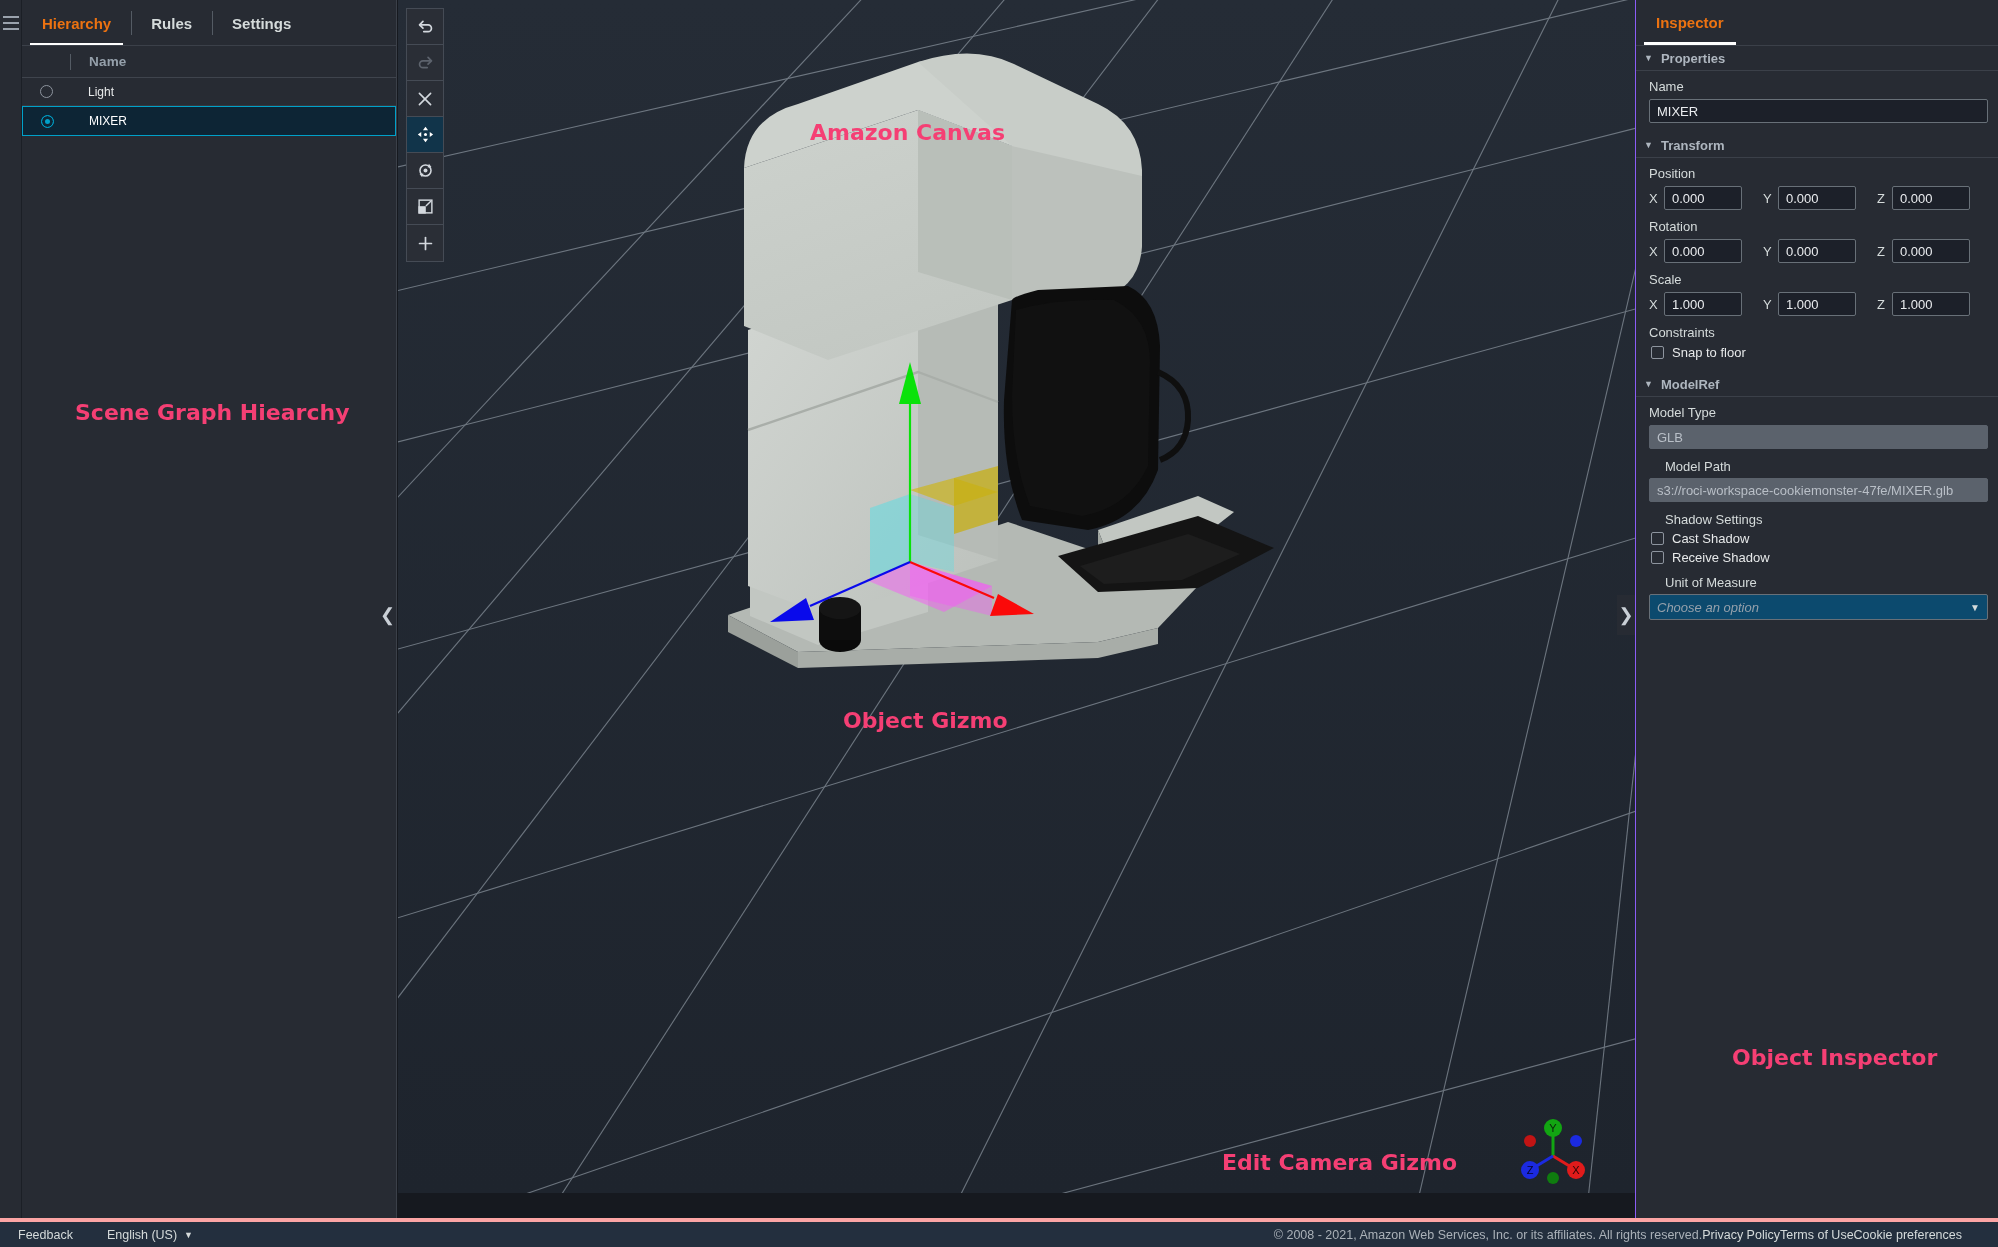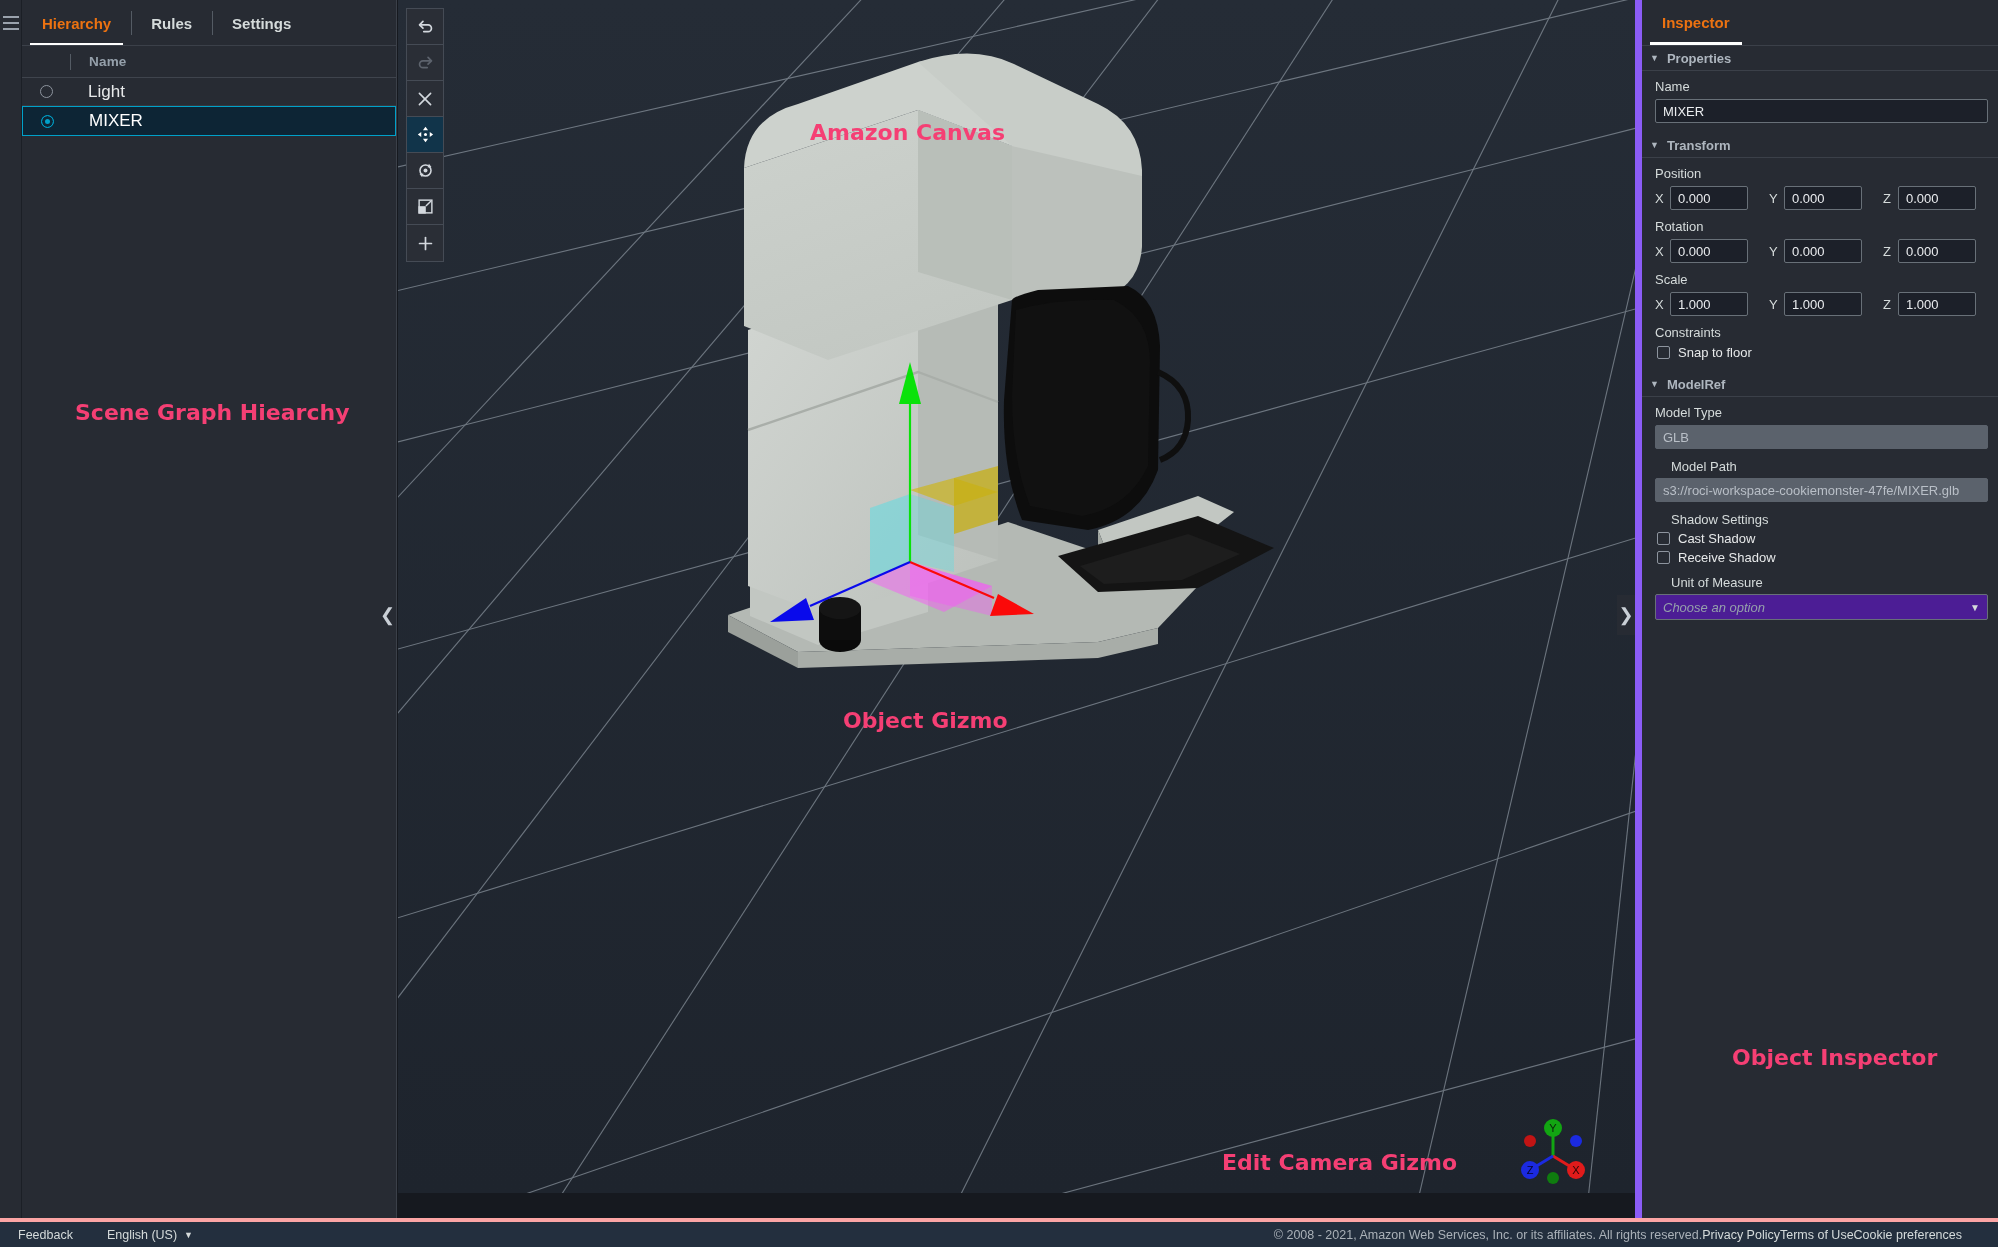--- a/index.html
+++ b/index.html
@@ -71,21 +71,21 @@
   }
   .row.selected {
     background: #0d2535;
     border: 1px solid #00a1c9;
     height: 30px;
   }
   .row.selected .radio-dot {
     border-color: #00a1c9; background: #00a1c9;
     box-shadow: inset 0 0 0 3px #0d2535;
   }
-  .row-label { font-size: 17px; color: #e7e9ea; padding-left: 18px; }
+  .row-label { font-size: 12px; color: #e7e9ea; padding-left: 18px; }
   .row.selected .row-label { color: #ffffff; }
 
   
   .canvas {
     position: absolute; left: 398px; top: 0; width: 1240px; height: 1193px;
     background: #222933;
     overflow: hidden;
   }
   .canvas svg { position: absolute; left: 0; top: 0; }
 
@@ -113,21 +113,21 @@
     border-bottom: 1px solid #454b55; cursor: pointer; color: #d3d8de;
   }
   .tool:last-child { border-bottom: none; }
   .tool.active { background: #11344a; color: #ffffff; }
   .tool.disabled { color: #5d636d; cursor: default; }
   .tool svg { display: block; }
 
   
   .right-panel {
     position: absolute; left: 1635px; top: 0; width: 363px; height: 1218px;
-    background: #272b33; border-left: 7px solid #8b5cf6;
+    background: #272b33; border-left: 1px solid #8b5cf6;
   }
   .insp-tabs { display: flex; height: 46px; align-items: stretch;
     border-bottom: 1px solid #3b4049; }
   .sec-head {
     height: 25px; display: flex; align-items: center; gap: 8px;
     padding-left: 8px; font-size: 13px; font-weight: bold; color: #aeb6bf;
     border-bottom: 1px solid #3b4049; cursor: pointer;
   }
   .caret { font-size: 9px; color: #aeb6bf; }
   .sec-body { padding: 8px 10px 10px 13px; }
@@ -146,21 +146,21 @@
   .vec-row .inp { width: 78px; }
   .vec-row .gap { width: 13px; }
   .chk-row { display: flex; align-items: center; gap: 8px; margin: 4px 0 2px 2px; }
   .chk {
     width: 13px; height: 13px; border: 1px solid #8d949e;
     border-radius: 2px; background: transparent;
   }
   .chk-label { font-size: 13px; color: #e7e9ea; }
   .sub-label { font-size: 13px; color: #d5dbdb; margin: 10px 16px 4px; }
   .select {
-    position: relative; width: 100%; height: 26px; background: #4c1d95;
+    position: relative; width: 100%; height: 26px; background: #0c4a6e;
     border: 1px solid #687078; border-radius: 2px;
     display: flex; align-items: center; padding: 0 7px;
     font-size: 13px; font-style: italic; color: #95a0ab; cursor: pointer;
   }
   .select .arrow {
     position: absolute; right: 7px; top: 50%; transform: translateY(-50%);
     font-size: 10px; font-style: normal; color: #d5dbdb;
   }
 
   

